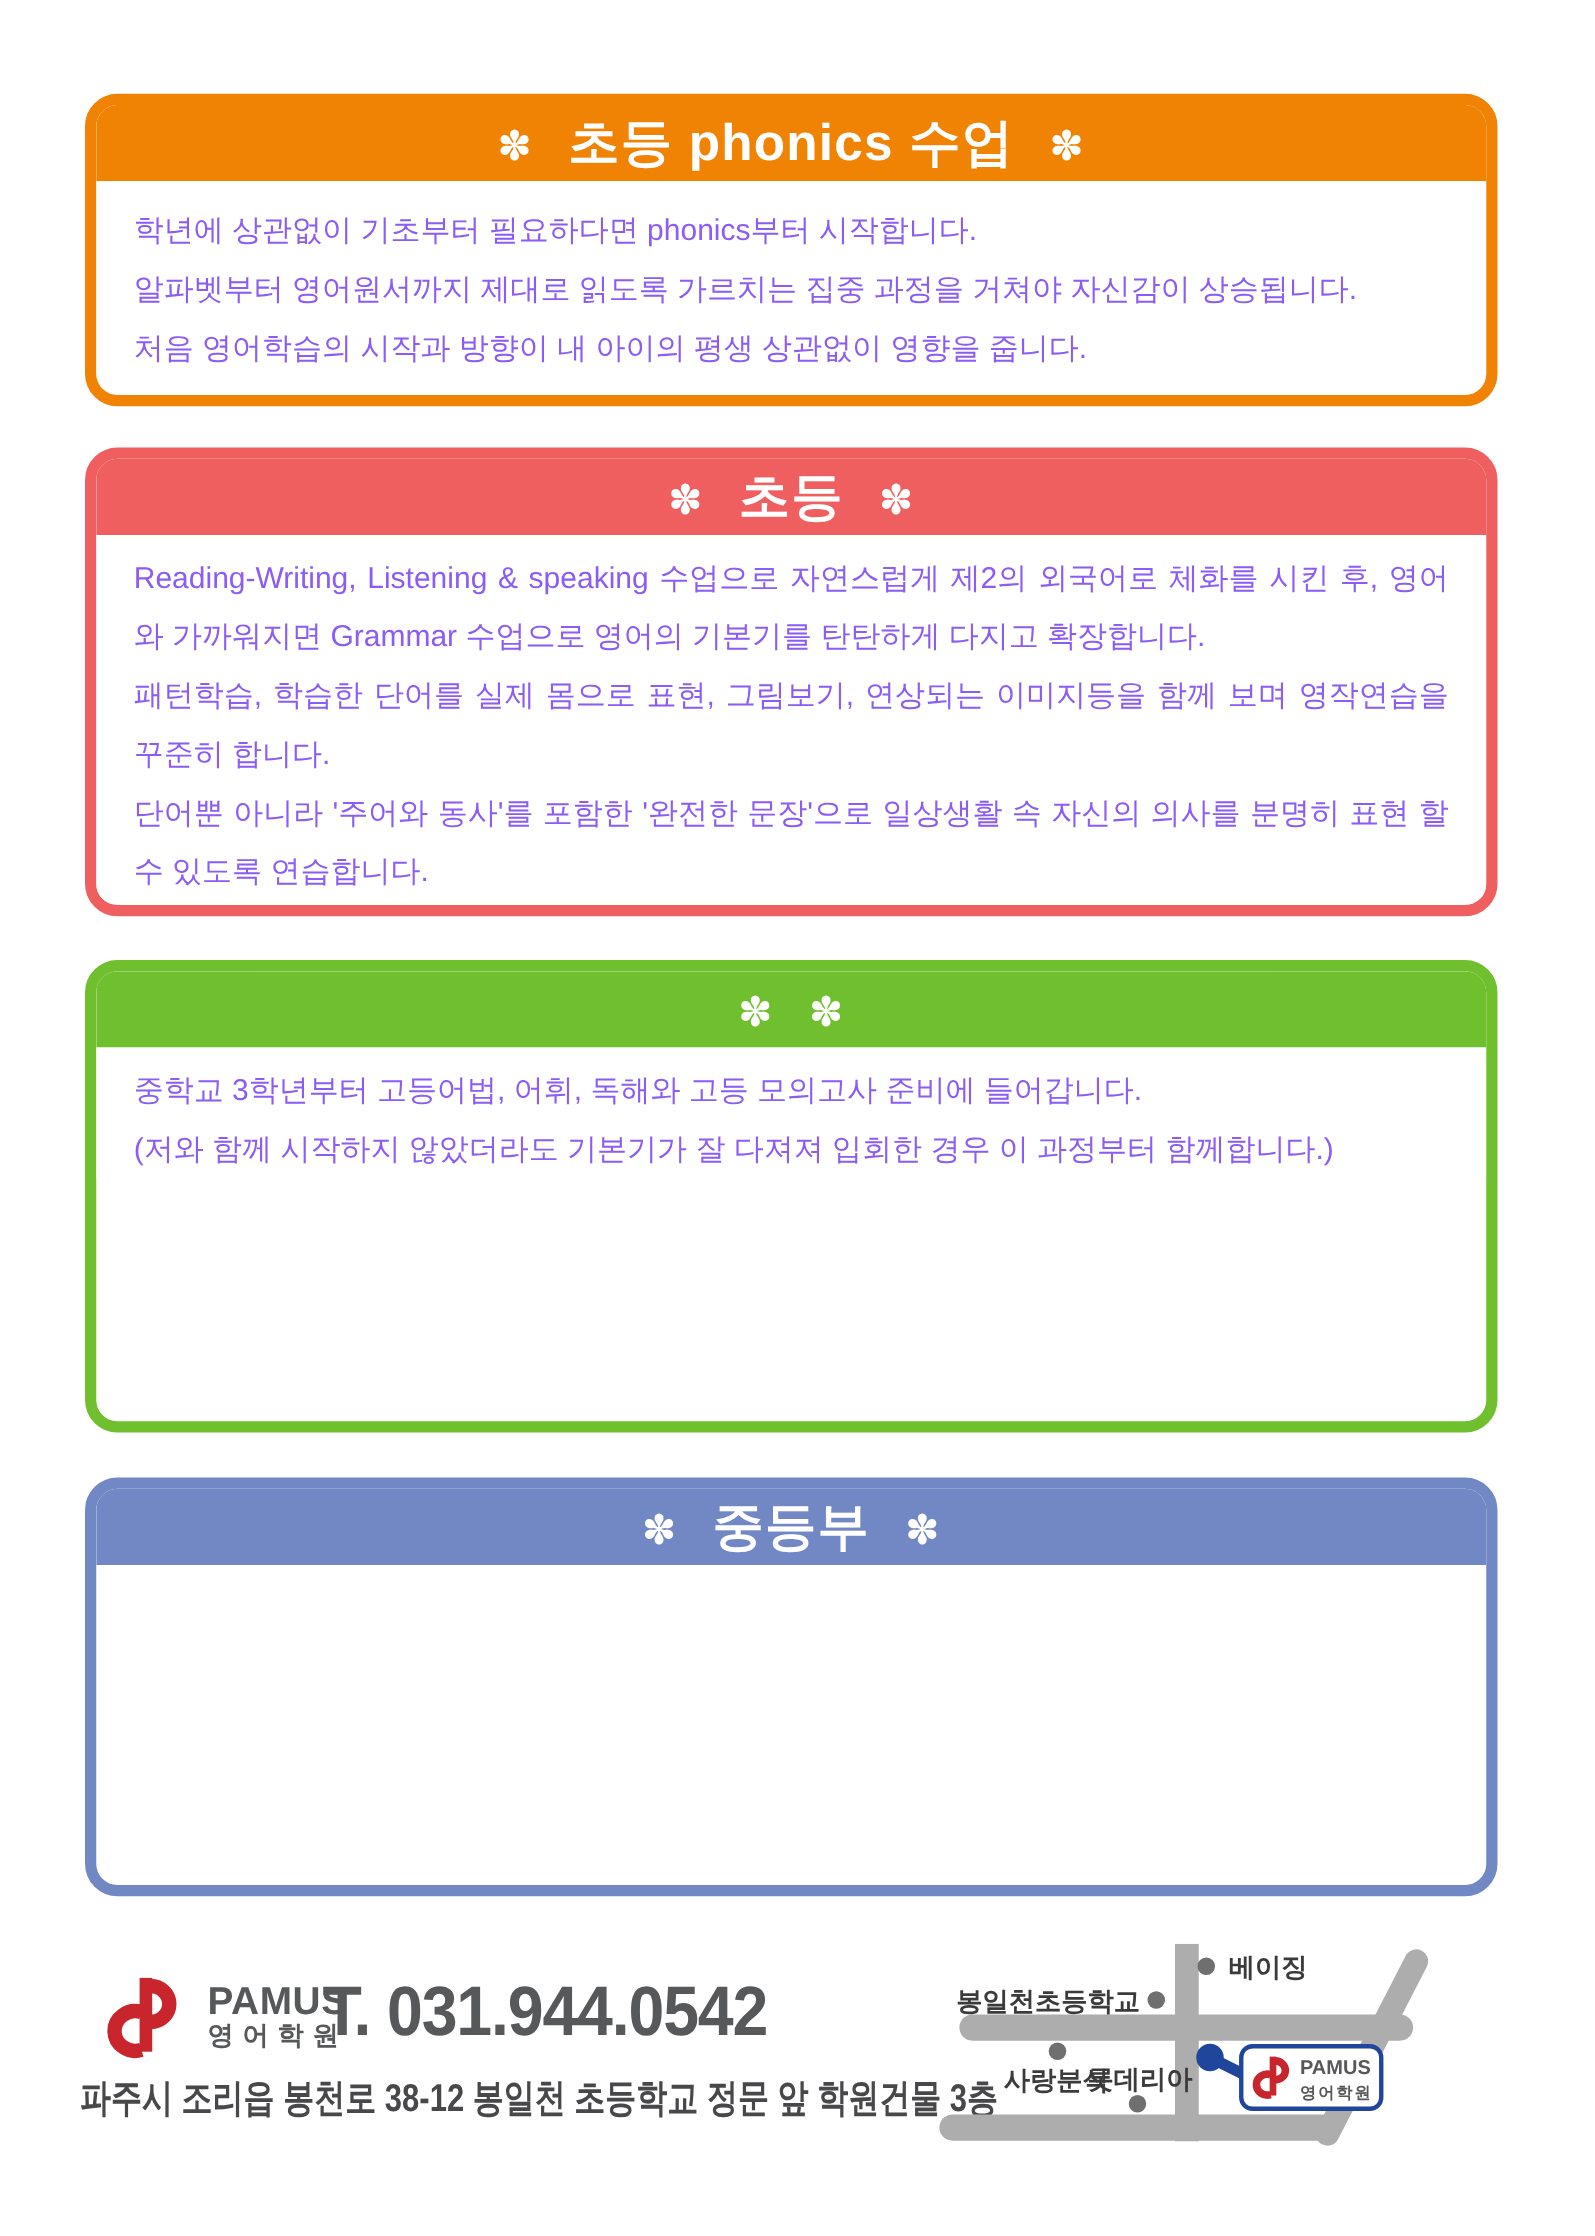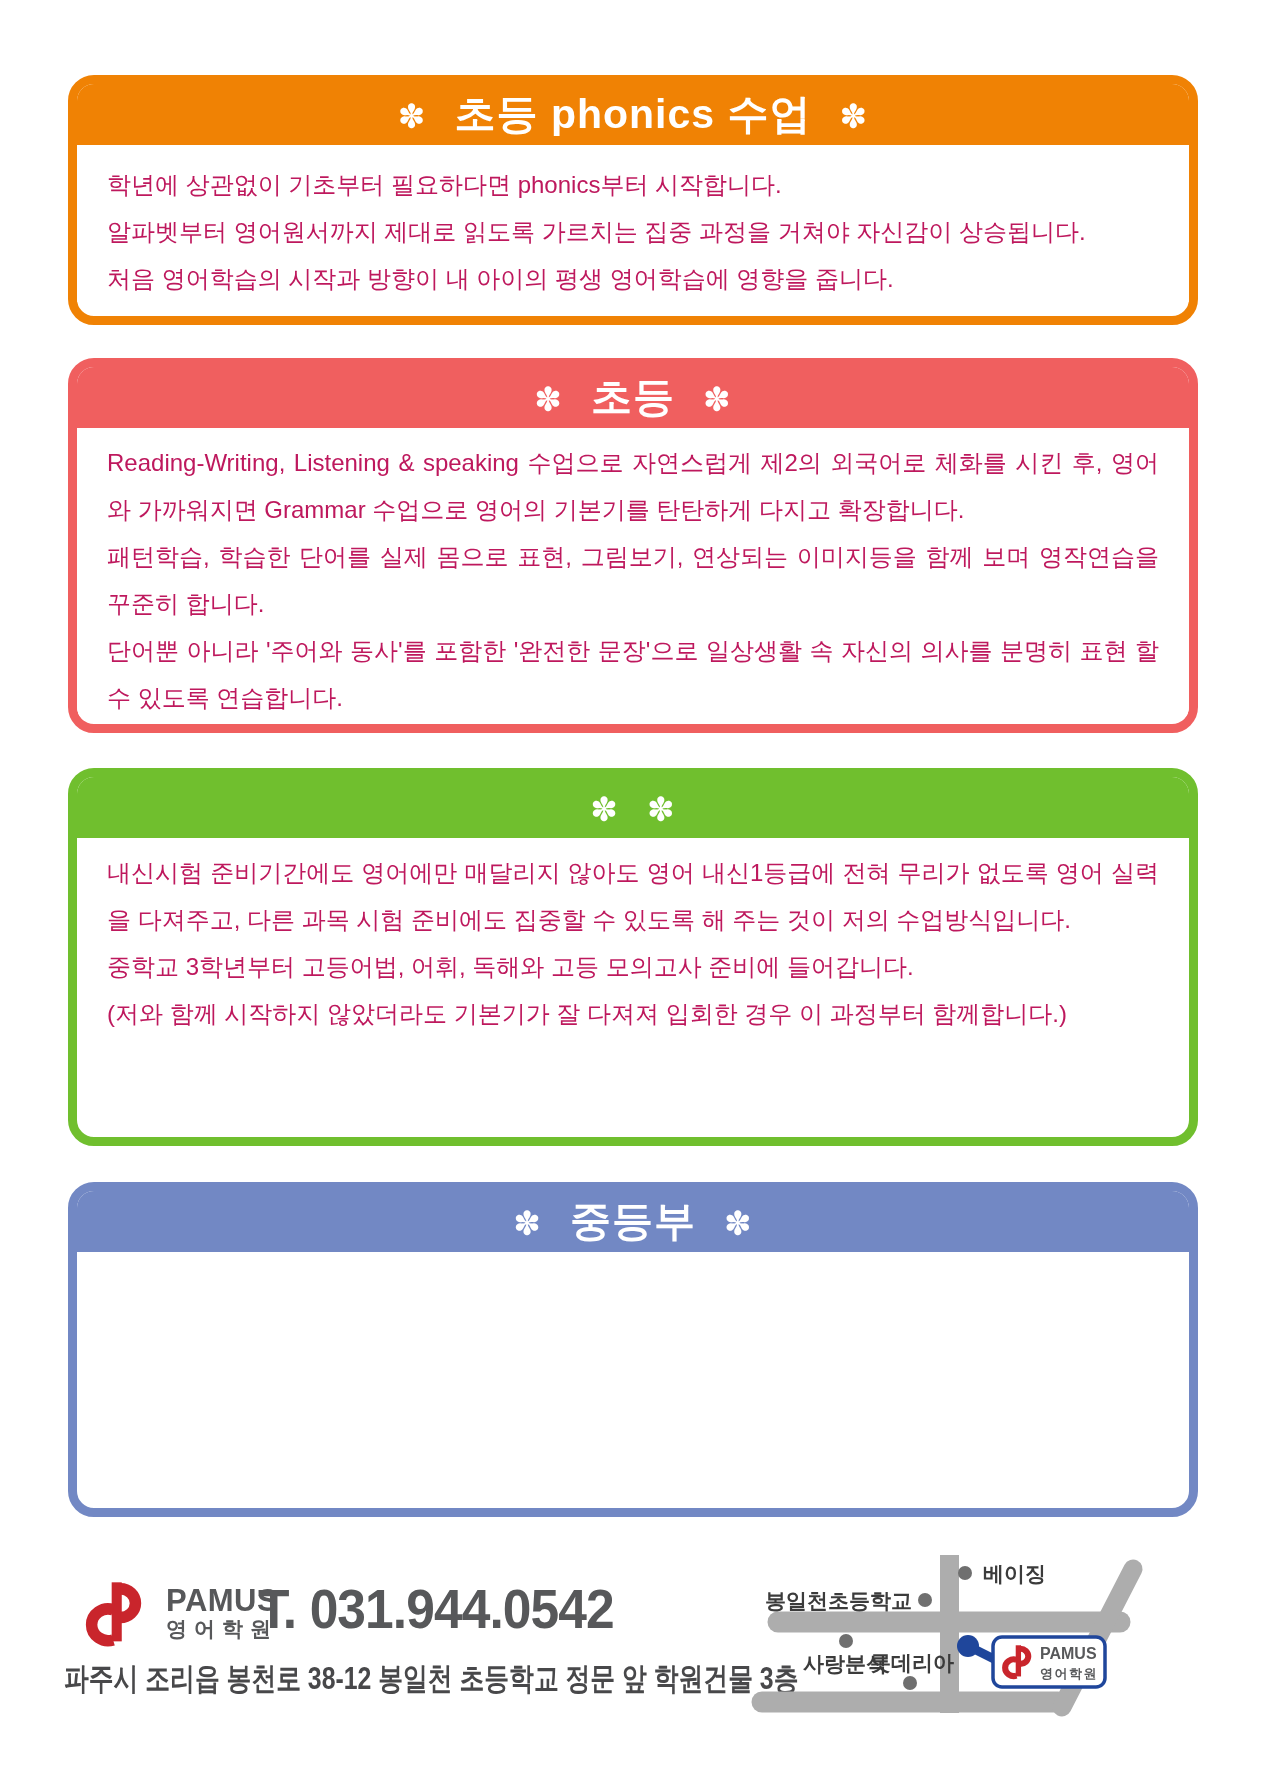--- a/index.html
+++ b/index.html
@@ -15,21 +15,21 @@
     border-radius:26px;background:#ffffff;overflow:hidden;
     box-sizing:border-box;border:9px solid transparent;
   }
   .sec-header{
     height:61px;display:flex;align-items:center;justify-content:center;
     gap:28px;color:#ffffff;font-weight:bold;font-size:41px;letter-spacing:1px;
   }
   .sec-header .ast{font-size:33px;transform:translateY(2px);}
   .sec-body{
     padding:11px 30px 0 30px;background:#ffffff;
-    font-size:24px;line-height:47px;color:#be185d;text-align:justify;
+    font-size:24px;line-height:47px;color:#8b5cf6;text-align:justify;
   }
   .sec-body p{margin:0;}
   #sec-phonics{top:75px;height:250px;border-color:#F08204;}
   #sec-phonics .sec-header{background:#F08204;}
   #sec-phonics .sec-body{padding-top:16px;}
   #sec-elementary{top:358px;height:375px;border-color:#F05F5F;}
   #sec-elementary .sec-header{background:#F05F5F;}
   #sec-premiddle{top:768px;height:378px;border-color:#70BF2E;}
   #sec-premiddle .sec-header{background:#70BF2E;}
   #sec-middle{top:1182px;height:335px;border-color:#7288C4;}
@@ -60,21 +60,21 @@
 
   <div class="section" id="sec-phonics">
     <div class="sec-header">
       <span class="ast">✽</span>
       <span>초등 phonics 수업</span>
       <span class="ast">✽</span>
     </div>
     <div class="sec-body">
       <p>학년에 상관없이 기초부터 필요하다면 phonics부터 시작합니다.</p>
       <p>알파벳부터 영어원서까지 제대로 읽도록 가르치는 집중 과정을 거쳐야 자신감이 상승됩니다.</p>
-      <p>처음 영어학습의 시작과 방향이 내 아이의 평생 영어학습에 영향을 줍니다.</p>
+      <p>처음 영어학습의 시작과 방향이 내 아이의 평생 상관없이 영향을 줍니다.</p>
     </div>
   </div>
 
   <div class="section" id="sec-elementary">
     <div class="sec-header">
       <span class="ast">✽</span>
       <span>초등</span>
       <span class="ast">✽</span>
     </div>
     <div class="sec-body">
@@ -83,21 +83,20 @@
       <p>단어뿐 아니라 '주어와 동사'를 포함한 '완전한 문장'으로 일상생활 속 자신의 의사를 분명히 표현 할 수 있도록 연습합니다.</p>
     </div>
   </div>
 
   <div class="section" id="sec-premiddle">
     <div class="sec-header">
       <span class="ast">✽</span>
       <span class="ast">✽</span>
     </div>
     <div class="sec-body">
-      <p>내신시험 준비기간에도 영어에만 매달리지 않아도 영어 내신1등급에 전혀 무리가 없도록 영어 실력을 다져주고, 다른 과목 시험 준비에도 집중할 수 있도록 해 주는 것이 저의 수업방식입니다.</p>
       <p>중학교 3학년부터 고등어법, 어휘, 독해와 고등 모의고사 준비에 들어갑니다.</p>
       <p>(저와 함께 시작하지 않았더라도 기본기가 잘 다져져 입회한 경우 이 과정부터 함께합니다.)</p>
     </div>
   </div>
 
   <div class="section" id="sec-middle">
     <div class="sec-header">
       <span class="ast">✽</span>
       <span>중등부</span>
       <span class="ast">✽</span>

